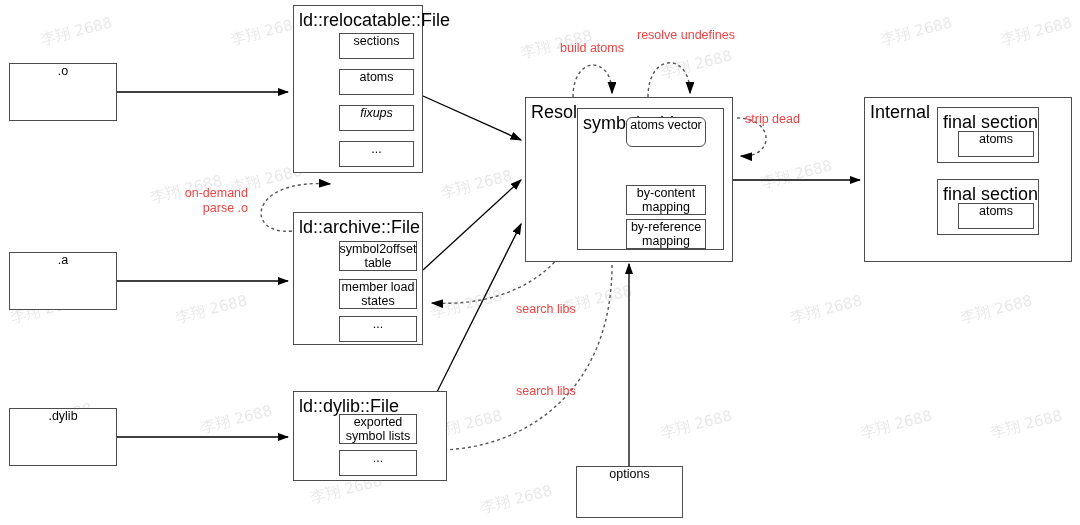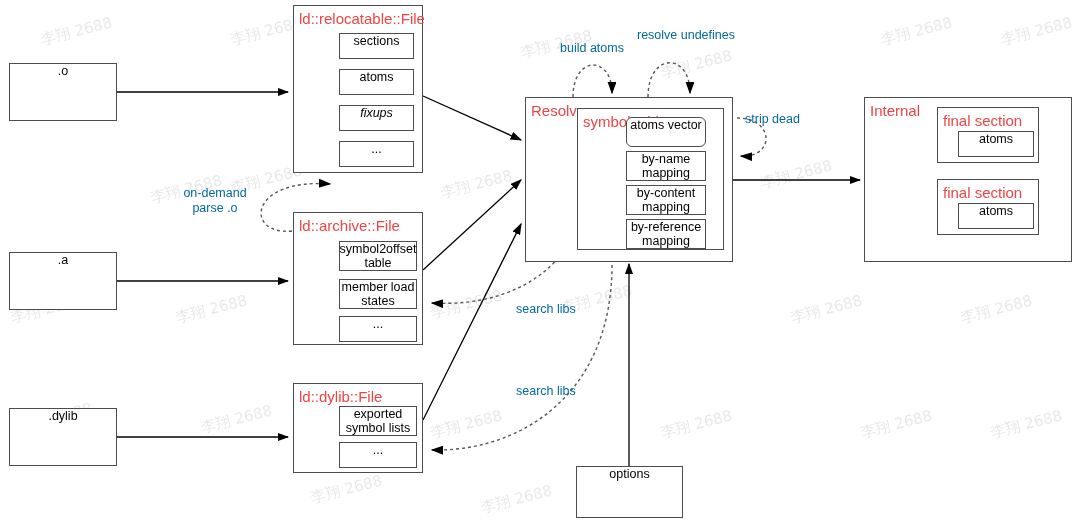--- a/index.html
+++ b/index.html
@@ -35,30 +35,30 @@
     display: flex;
     align-items: flex-start;
     justify-content: center;
     text-align: center;
     line-height: 1.15;
   }
   .group-title {
     position: absolute;
     left: 5px;
     top: 4px;
-    font-size: 15px;
+    font-size: 18px;
+    color: #000000;
+    white-space: nowrap;
+  }
+  .edge-label {
+    position: absolute;
+    font-size: 12.5px;
     color: #ef4444;
     white-space: nowrap;
-  }
-  .edge-label {
-    position: absolute;
-    font-size: 12.5px;
-    color: #0369a1;
-    white-space: nowrap;
-    text-align: center;
+    text-align: right;
     line-height: 1.2;
   }
   .wm {
     position: absolute;
     font-family: "DejaVu Sans", sans-serif;
     font-size: 15px;
     color: rgba(150,150,150,0.22);
     white-space: nowrap;
     transform: rotate(-14deg);
     user-select: none;
@@ -170,41 +170,38 @@
       <span>symbol2offset table</span>
     </div>
     <div class="box centered" style="left:45px; top:66px; width:78px; height:30px;">
       <span>member load states</span>
     </div>
     <div class="box centered" style="left:45px; top:103px; width:78px; height:26px;">
       <span>...</span>
     </div>
   </div>
 
-  <div class="box" style="left:293px; top:383px; width:130px; height:90px;text-decoration:underline;">
+  <div class="box" style="left:293px; top:391px; width:154px; height:90px;text-decoration:underline;">
     <div class="group-title">ld::dylib::File</div>
     <div class="box centered" style="left:45px; top:22px; width:78px; height:30px;">
       <span>exported symbol lists</span>
     </div>
     <div class="box centered" style="left:45px; top:58px; width:78px; height:26px;">
       <span>...</span>
     </div>
   </div>
 
   <div class="box" style="left:525px; top:97px; width:208px; height:165px;">
     <div class="group-title">Resolver</div>
 
     <div class="box" style="left:51px; top:10px; width:147px; height:142px;">
       <div class="group-title" style="line-height:1.15; width:44px;">symbol table</div>
       <div class="box centered" style="left:48px; top:8px; width:80px; height:30px;border-radius:6px;">
         <span>atoms vector</span>
       </div>
-      <div class="box centered" style="left:48px; top:42px; width:80px; height:30px;">
-        <span>by-name mapping</span>
-      </div>
       <div class="box centered" style="left:48px; top:76px; width:80px; height:30px;">
         <span>by-content mapping</span>
       </div>
       <div class="box centered" style="left:48px; top:110px; width:80px; height:30px;">
         <span>by-reference mapping</span>
       </div>
     </div>
   </div>
 
   <div class="box" style="left:864px; top:97px; width:208px; height:165px;padding-left:28px;">

